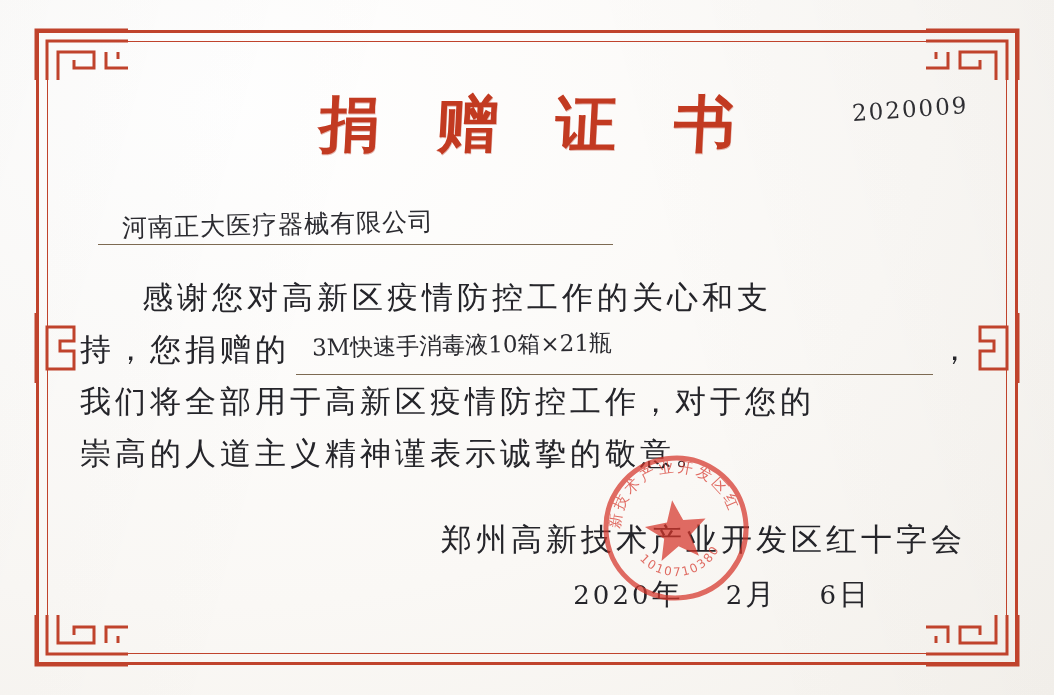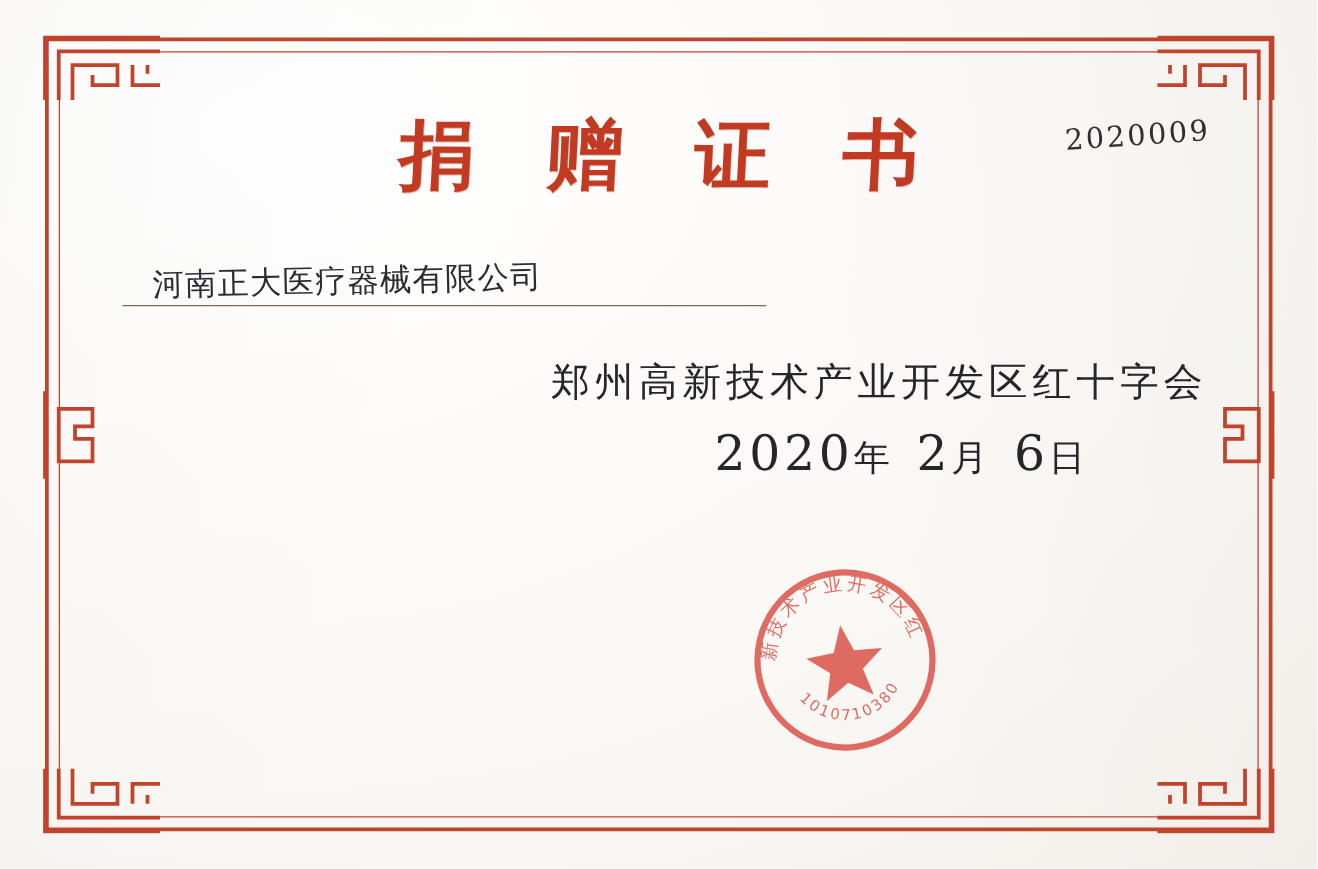--- a/index.html
+++ b/index.html
@@ -175,21 +175,21 @@
   }
   .date-row {
     margin-top: 14px;
     text-align: right;
     padding-right: 100px;
     font-family: "DejaVu Serif", "Liberation Serif", serif;
     font-size: 29px;
     color: #25252a;
     letter-spacing: 6px;
   }
-  .date-row .num { font-size: 39px; letter-spacing: 3px; }
+  .date-row .num { font-size: 26px; letter-spacing: 3px; margin-left: 24px; }
 
   
   .seal {
     position: absolute;
     left: 600px;
     top: 452px;
     width: 152px;
     height: 152px;
     opacity: 0.72;
     transform: rotate(-8deg);
@@ -282,20 +282,34 @@
   <div class="content">
 
     <div class="serial">2020009</div>
 
     <div class="title">捐 赠 证 书</div>
 
     <div class="recipient-row">
       <span class="recipient-name">河南正大医疗器械有限公司</span>
     </div>
 
+    <div class="body-text">
+      <span class="line line-1">感谢您对高新区疫情防控工作的关心和支</span>
+
+      <span class="line line-2">
+        <span>持，您捐赠的</span>
+        <span class="blank-fill">
+          <span class="blank-fill-text">3M快速手消毒液10箱×21瓶</span>
+        </span>
+        <span class="comma-tail">，</span>
+      </span>
+
+      <span class="line line-3">我们将全部用于高新区疫情防控工作，对于您的</span>
+      <span class="line line-4">崇高的人道主义精神谨表示诚挚的敬意。</span>
+    </div>
 
     <div class="signature">郑州高新技术产业开发区红十字会</div>
 
     <div class="date-row">
       <span class="num">2020</span><span>年</span>
       <span class="num">2</span><span>月</span>
       <span class="num">6</span><span>日</span>
     </div>
 
   </div>

